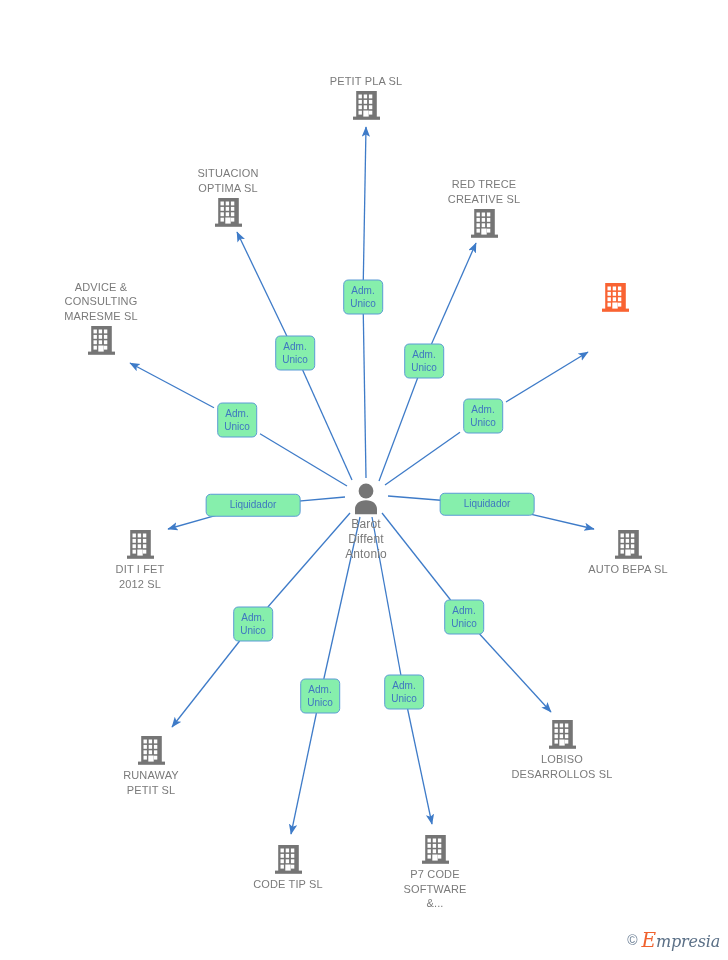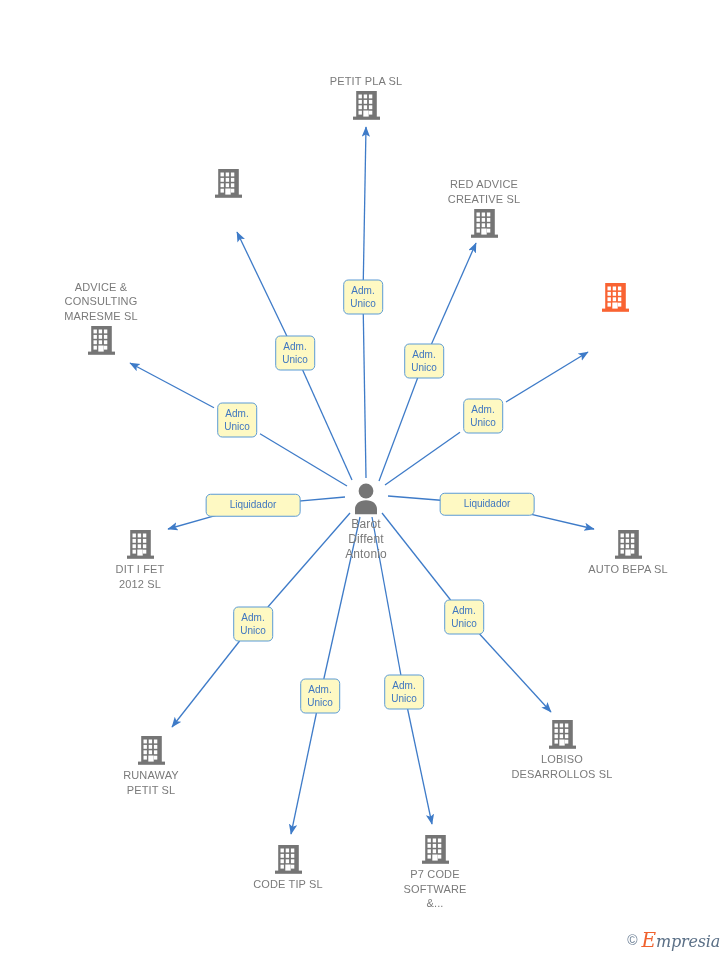--- a/index.html
+++ b/index.html
@@ -44,21 +44,21 @@
   .node.below .label { margin-top: 0; }
   .node.above .label { margin-bottom: 1px; }
   .person .label {
     font-size: 12px;
     line-height: 15px;
     color: #7a7a7a;
   }
   .edge-label {
     position: absolute;
     z-index: 4;
-    background: #fef9c3;
+    background: #86efac;
     border: 1px solid #5b9bd5;
     border-radius: 5px;
     color: #3f76c0;
     font-size: 10px;
     line-height: 12.5px;
     text-align: center;
     padding: 4px 6px;
     white-space: pre-line;
     box-sizing: border-box;
     transform: translate(-50%, -50%);
@@ -140,39 +140,41 @@
             <rect x="15.9" y="9.9" width="3.4" height="3.9" fill="#fff"></rect>
             <rect x="5.5" y="15.3" width="3.4" height="3.9" fill="#fff"></rect>
             <rect x="10.7" y="15.3" width="3.4" height="3.9" fill="#fff"></rect>
             <rect x="15.9" y="15.3" width="3.4" height="3.9" fill="#fff"></rect>
             <rect x="5.5" y="20.700000000000003" width="3.4" height="3.9" fill="#fff"></rect>
             <rect x="15.9" y="20.700000000000003" width="3.4" height="3.9" fill="#fff"></rect>
     <rect x="0" y="26.6" width="27" height="3.2" fill="#757575"></rect>
   </svg></div>
       </div>
       <div class="node above" style="left: 228px; top: 166px;">
+        <div class="label">SITUACION
+OPTIMA SL</div>
         <div class="icon"><svg width="27" height="31" viewBox="0 0 27 31">
     <rect x="3.2" y="1" width="20.6" height="26" fill="#757575"></rect>
     <rect x="10.3" y="20.5" width="5.4" height="6.5" fill="#fff"></rect>
     <rect x="5.5" y="4.5" width="3.4" height="3.9" fill="#fff"></rect>
             <rect x="10.7" y="4.5" width="3.4" height="3.9" fill="#fff"></rect>
             <rect x="15.9" y="4.5" width="3.4" height="3.9" fill="#fff"></rect>
             <rect x="5.5" y="9.9" width="3.4" height="3.9" fill="#fff"></rect>
             <rect x="10.7" y="9.9" width="3.4" height="3.9" fill="#fff"></rect>
             <rect x="15.9" y="9.9" width="3.4" height="3.9" fill="#fff"></rect>
             <rect x="5.5" y="15.3" width="3.4" height="3.9" fill="#fff"></rect>
             <rect x="10.7" y="15.3" width="3.4" height="3.9" fill="#fff"></rect>
             <rect x="15.9" y="15.3" width="3.4" height="3.9" fill="#fff"></rect>
             <rect x="5.5" y="20.700000000000003" width="3.4" height="3.9" fill="#fff"></rect>
             <rect x="15.9" y="20.700000000000003" width="3.4" height="3.9" fill="#fff"></rect>
     <rect x="0" y="26.6" width="27" height="3.2" fill="#757575"></rect>
   </svg></div>
       </div>
       <div class="node above" style="left: 484px; top: 177px;">
-        <div class="label">RED ADVICE
+        <div class="label">RED TRECE
 CREATIVE  SL</div>
         <div class="icon"><svg width="27" height="31" viewBox="0 0 27 31">
     <rect x="3.2" y="1" width="20.6" height="26" fill="#757575"></rect>
     <rect x="10.3" y="20.5" width="5.4" height="6.5" fill="#fff"></rect>
     <rect x="5.5" y="4.5" width="3.4" height="3.9" fill="#fff"></rect>
             <rect x="10.7" y="4.5" width="3.4" height="3.9" fill="#fff"></rect>
             <rect x="15.9" y="4.5" width="3.4" height="3.9" fill="#fff"></rect>
             <rect x="5.5" y="9.9" width="3.4" height="3.9" fill="#fff"></rect>
             <rect x="10.7" y="9.9" width="3.4" height="3.9" fill="#fff"></rect>
             <rect x="15.9" y="9.9" width="3.4" height="3.9" fill="#fff"></rect>

